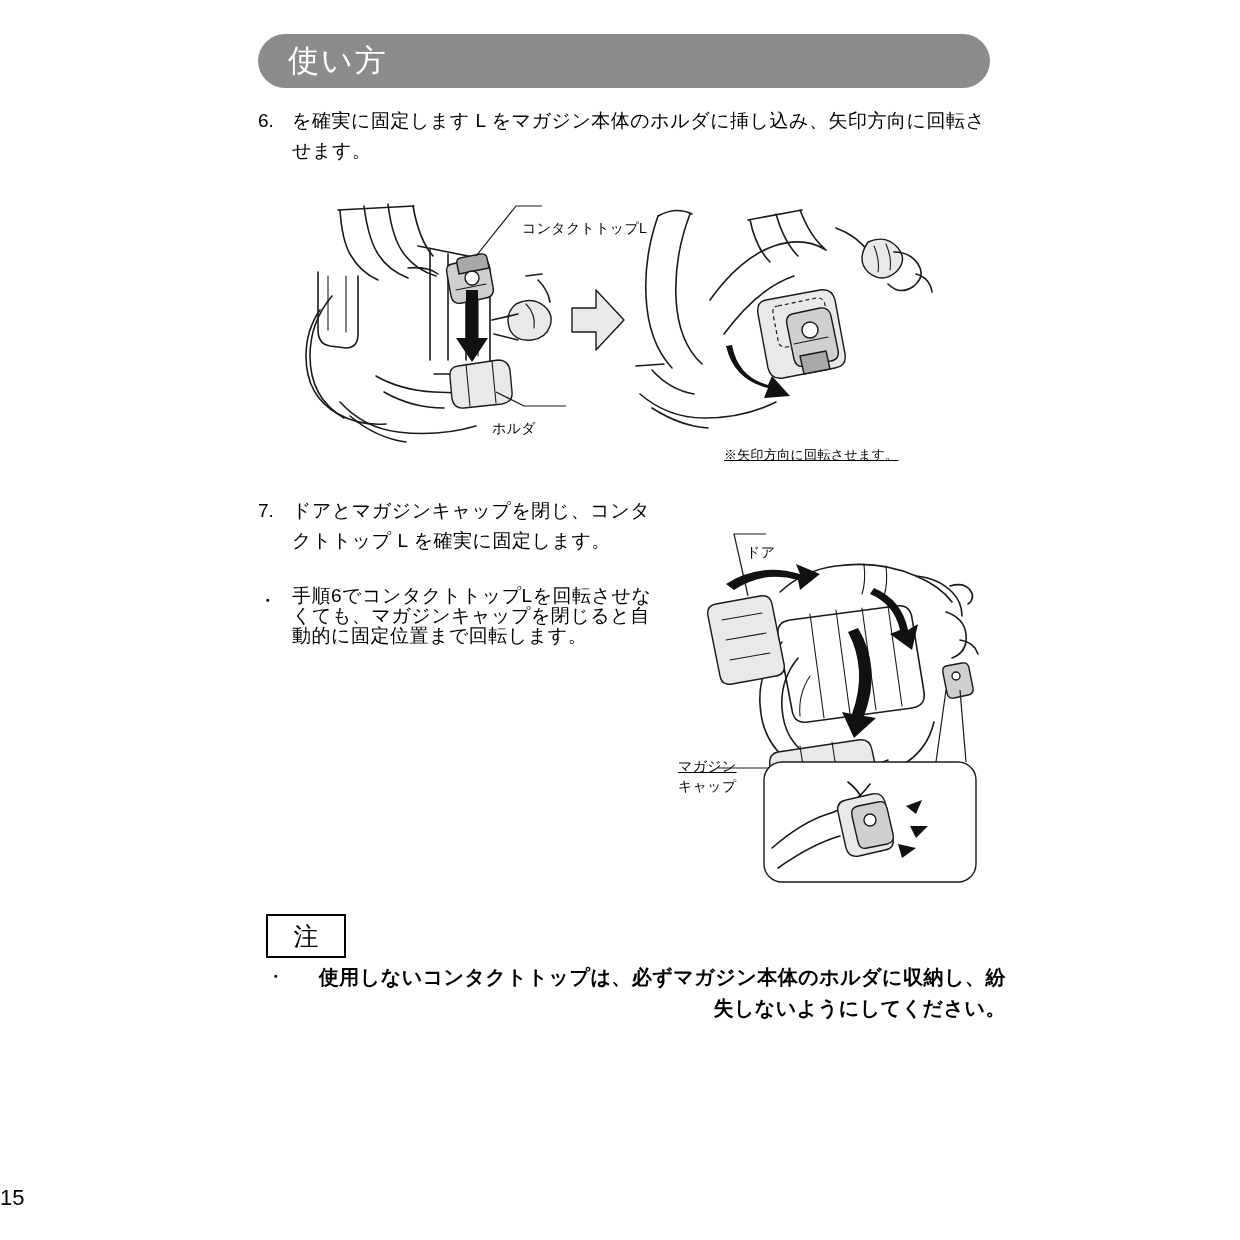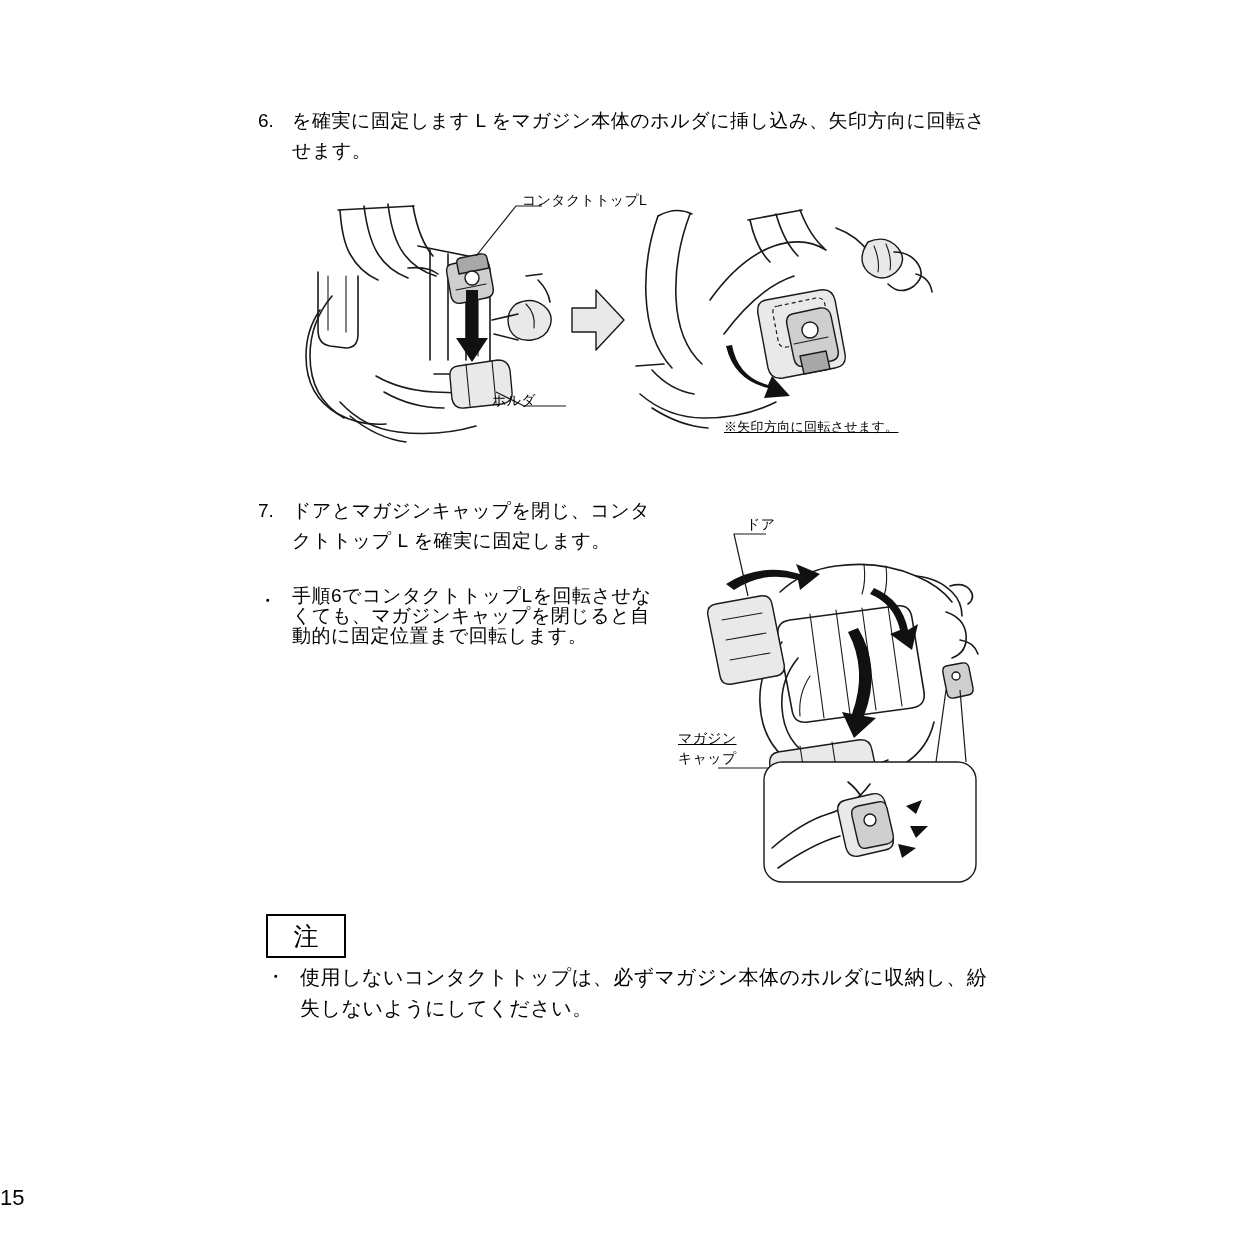--- a/index.html
+++ b/index.html
@@ -87,60 +87,64 @@
     top: 914px;
     width: 76px;
     height: 40px;
     border: 2px solid #000;
     display: flex;
     align-items: center;
     justify-content: center;
     font-size: 25px;
   }
   #note-bullet { left: 266px; top: 962px; width: 740px; }
-  #note-bullet .body { font-size: 20px; line-height: 31px; font-weight: 400; }
+  #note-bullet .body { font-size: 20px; line-height: 31px; font-weight: 700; text-align: right; }
 
   
   .page-number {
     position: absolute;
     left: 0;
     right: 0;
     top: 1185px;
     text-align: left;
     font-size: 22px;
   }
 
   
   .figure {
     position: absolute;
   }
   .callout {
     position: absolute;
     font-size: 14px;
     white-space: nowrap;
     letter-spacing: 0.3px;
+    margin-top: 28px;
   }
   .callout.small { font-size: 13px; text-decoration: underline; }
 
   svg { display: block; overflow: visible; }
   .ln { fill: none; stroke: #1a1a1a; stroke-width: 1.6; stroke-linecap: round; stroke-linejoin: round; }
   .ln-thin { fill: none; stroke: #1a1a1a; stroke-width: 1.1; stroke-linecap: round; stroke-linejoin: round; }
   .ln-lead { fill: none; stroke: #1a1a1a; stroke-width: 1.2; }
   .fill-lt { fill: #e9e9e9; stroke: #1a1a1a; stroke-width: 1.4; stroke-linejoin: round; }
   .fill-md { fill: #cfcfcf; stroke: #1a1a1a; stroke-width: 1.4; stroke-linejoin: round; }
   .fill-dk { fill: #a8a8a8; stroke: #1a1a1a; stroke-width: 1.4; stroke-linejoin: round; }
   .fill-w  { fill: #ffffff; stroke: #1a1a1a; stroke-width: 1.4; stroke-linejoin: round; }
   .blk { fill: #111; }
   .dash { fill:none; stroke:#1a1a1a; stroke-width:1.2; stroke-dasharray: 4 3; }
 </style>
 </head>
 <body>
 
 <div class="page">
 
+  <div class="header-banner">
+    <span class="title">使い方</span>
+  </div>
 
   <div class="step" id="step6">
     <span class="num">6.</span>
     <span class="body">を確実に固定します L をマガジン本体のホルダに挿し込み、矢印方向に回転させます。</span>
   </div>
 
   <div class="figure" style="left:280px; top:180px; width:700px; height:290px;">
     <svg width="700" height="290" viewBox="0 0 700 290">
 
       <g>

